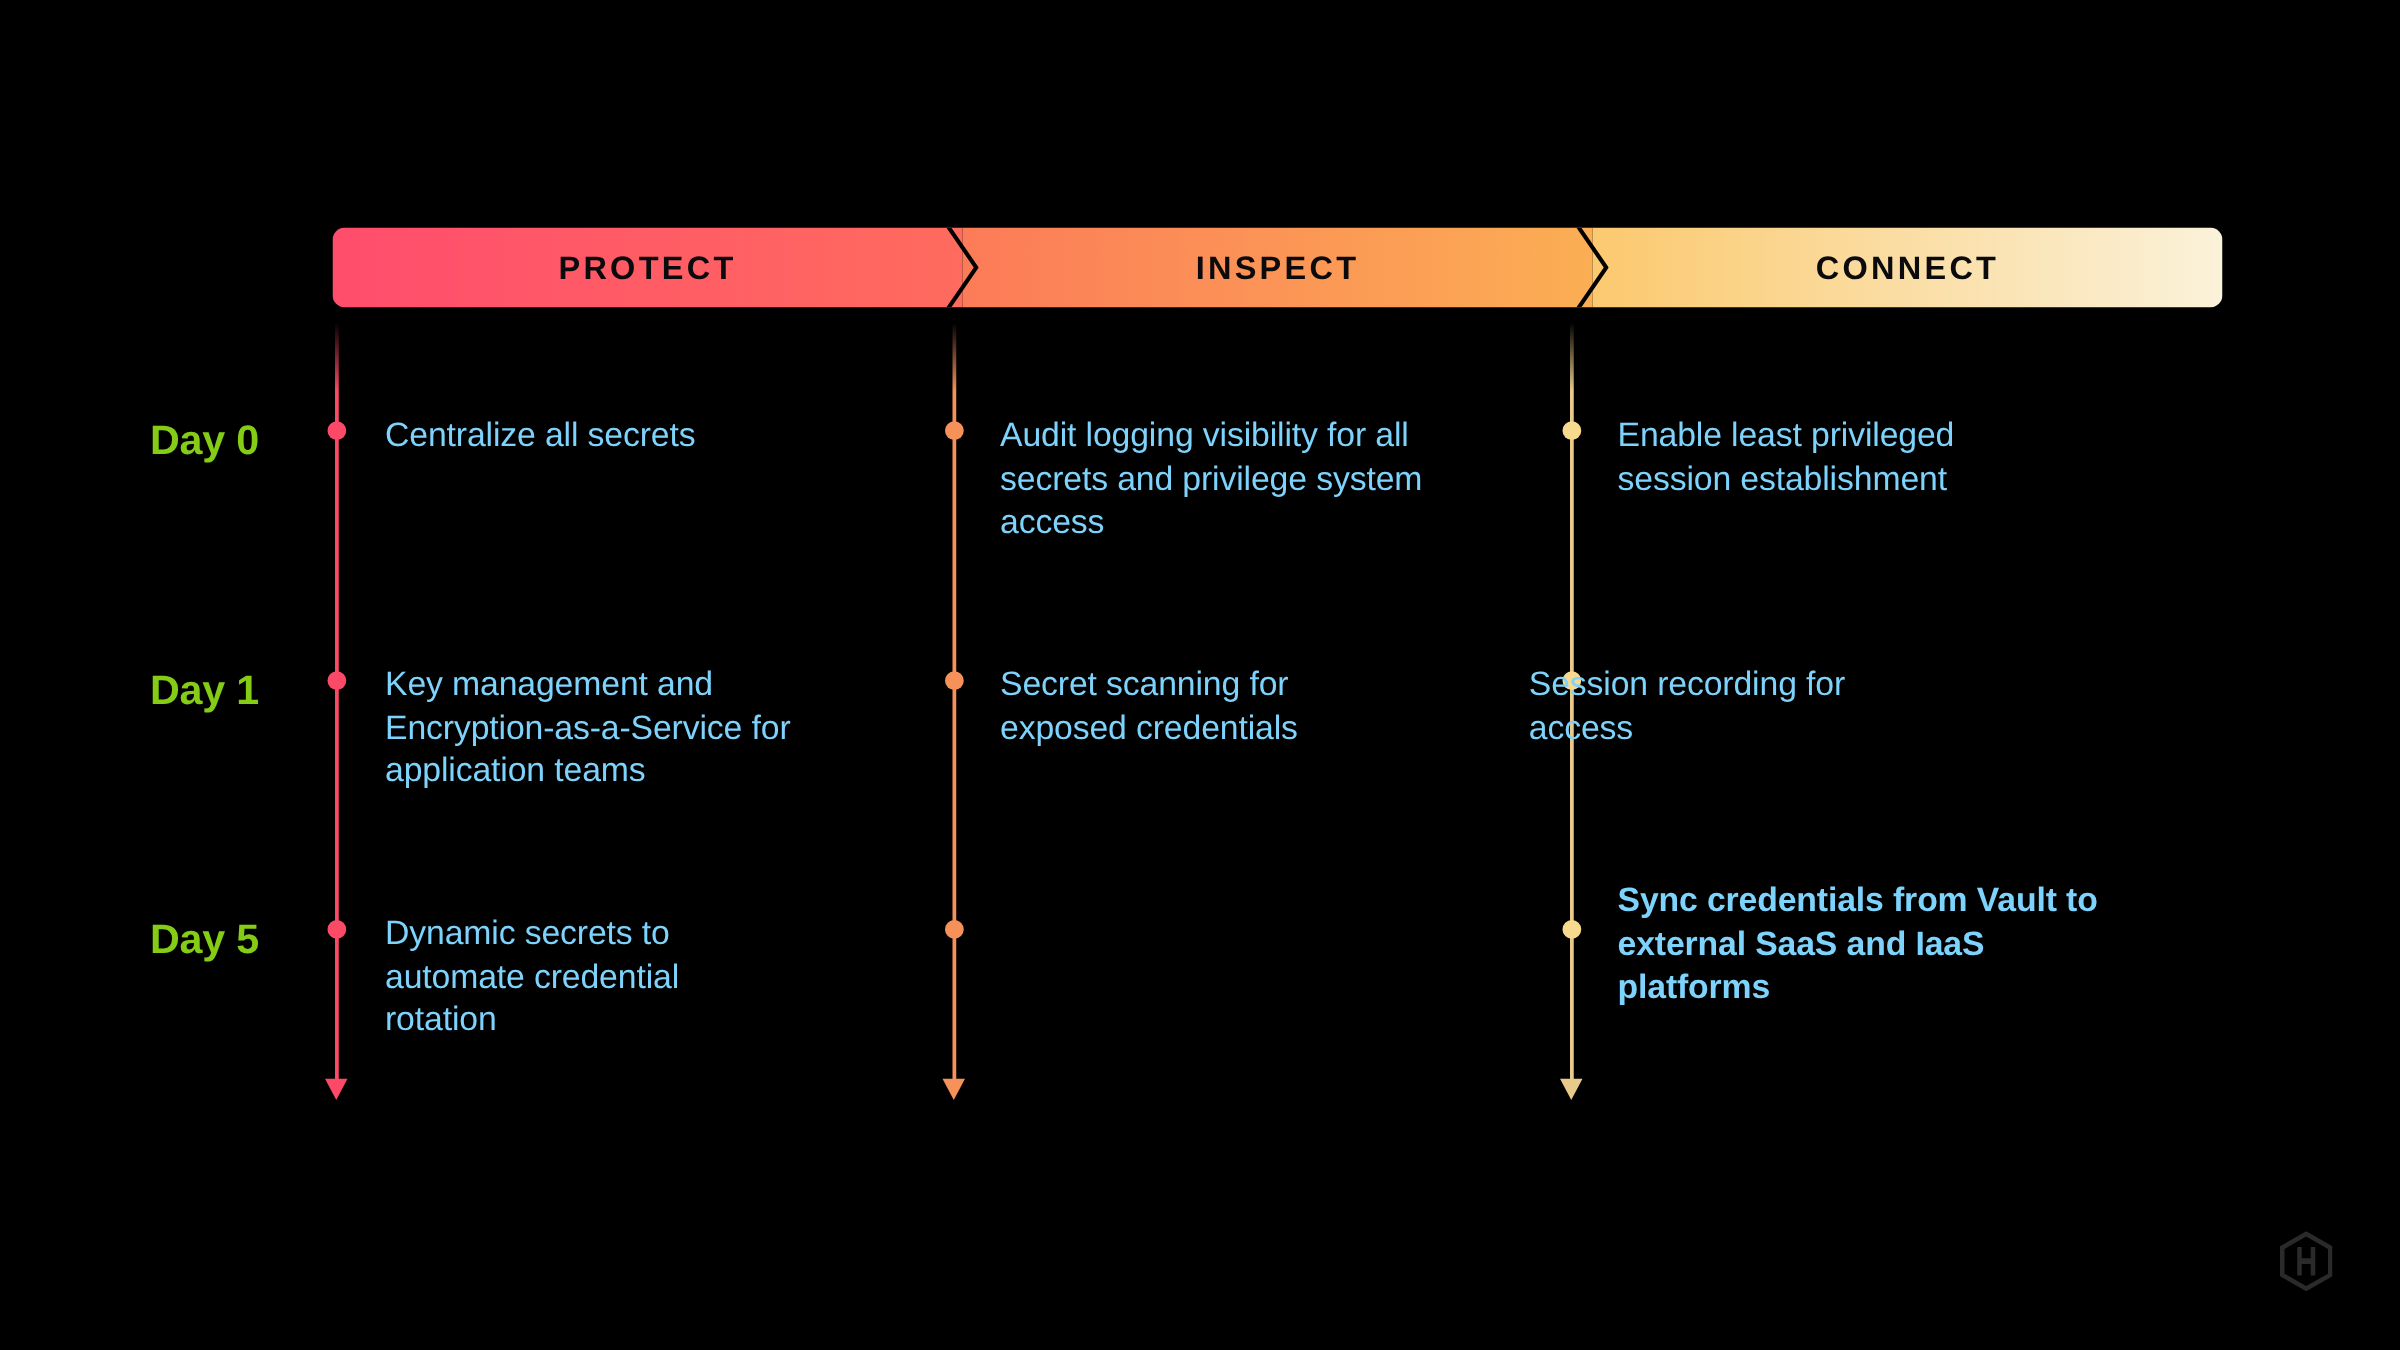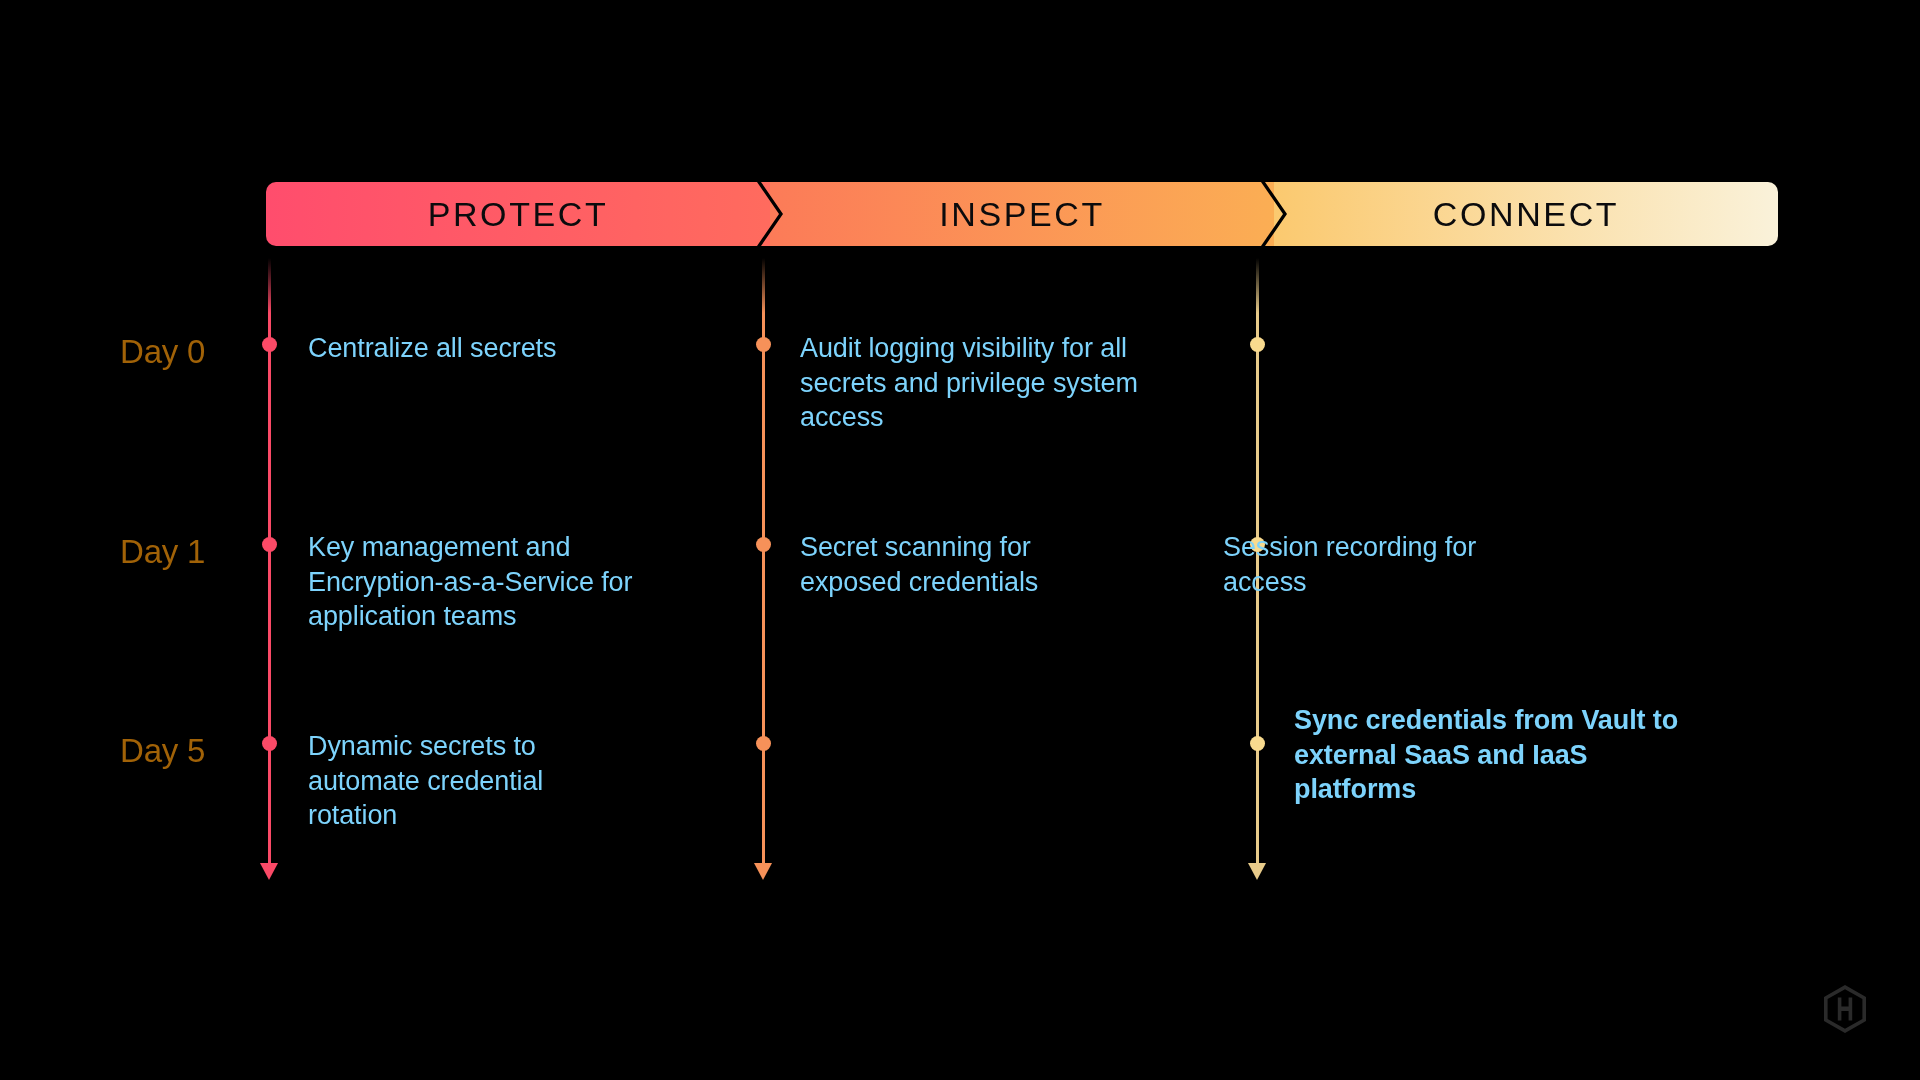--- a/index.html
+++ b/index.html
@@ -33,22 +33,22 @@
     overflow: hidden;
   }
   .phase {
     position: relative;
     flex: 1 1 0;
     display: flex;
     align-items: center;
     justify-content: center;
   }
   .phase-label {
-    font-size: 34px;
-    font-weight: normal;
+    font-size: 26px;
+    font-weight: bold;
     letter-spacing: 2.6px;
     color: #0b0b0d;
     text-transform: uppercase;
     position: relative;
     z-index: 2;
     line-height: 1;
   }
   
   .chev {
     position: absolute;
@@ -56,23 +56,23 @@
     height: 100%;
     width: 26px;
     z-index: 3;
     pointer-events: none;
   }
   .chev svg { display: block; }
 
   
   .day-label {
     position: absolute;
-    color: #a16207;
+    color: #84cc16;
     font-size: 33px;
-    font-weight: normal;
+    font-weight: bold;
     letter-spacing: -0.2px;
     line-height: 1;
     white-space: nowrap;
   }
 
   
   .rail {
     position: absolute;
     top: 258px;
     width: 3px;
@@ -179,20 +179,21 @@
   <div class="item-text" style="left:800px; top:530px; width:300px;">Secret scanning for exposed credentials</div>
 
   <div class="rail" style="left:1256px;">
     <div class="line" id="line-2" style="background: linear-gradient(rgba(0, 0, 0, 0) 0%, rgb(232, 203, 138) 9%, rgb(232, 203, 138) 100%);"></div>
     <div class="arrow" id="arrow-2" style="border-top: 17px solid rgb(232, 203, 138);"></div>
   </div>
   <div class="dot" style="left: 1250px; top: 337px; background: rgb(248, 218, 142);"></div>
   <div class="dot" style="left: 1250px; top: 537px; background: rgb(248, 218, 142);"></div>
   <div class="dot" style="left: 1250px; top: 736px; background: rgb(248, 218, 142);"></div>
 
+  <div class="item-text" style="left:1294px; top:331px; width:340px;">Enable least privileged session establishment</div>
   <div class="item-text" style="left:1223px; top:530px; width:320px;">Session recording for access</div>
   <div class="item-text" style="left:1294px; top:703px; width:390px;font-weight:bold;">Sync credentials from Vault to external SaaS and IaaS platforms</div>
 
   <div class="logo">
     <svg width="42" height="48" viewBox="0 0 42 48">
       <path id="logo-path" d="M21 0 L42 12 L42 36 L21 48 L0 36 L0 12 Z
            M21 4.2 L3.6 14.1 L3.6 33.9 L21 43.8 L38.4 33.9 L38.4 14.1 Z" fill-rule="evenodd" fill="#2A2A2A"></path>
       <path id="logo-h" d="M13.8 12.6 L17.4 12.6 L17.4 21.6 L24.6 21.6 L24.6 12.6 L28.2 12.6 L28.2 35.4 L24.6 35.4 L24.6 26.1 L17.4 26.1 L17.4 35.4 L13.8 35.4 Z" fill="#2A2A2A"></path>
     </svg>
   </div>

